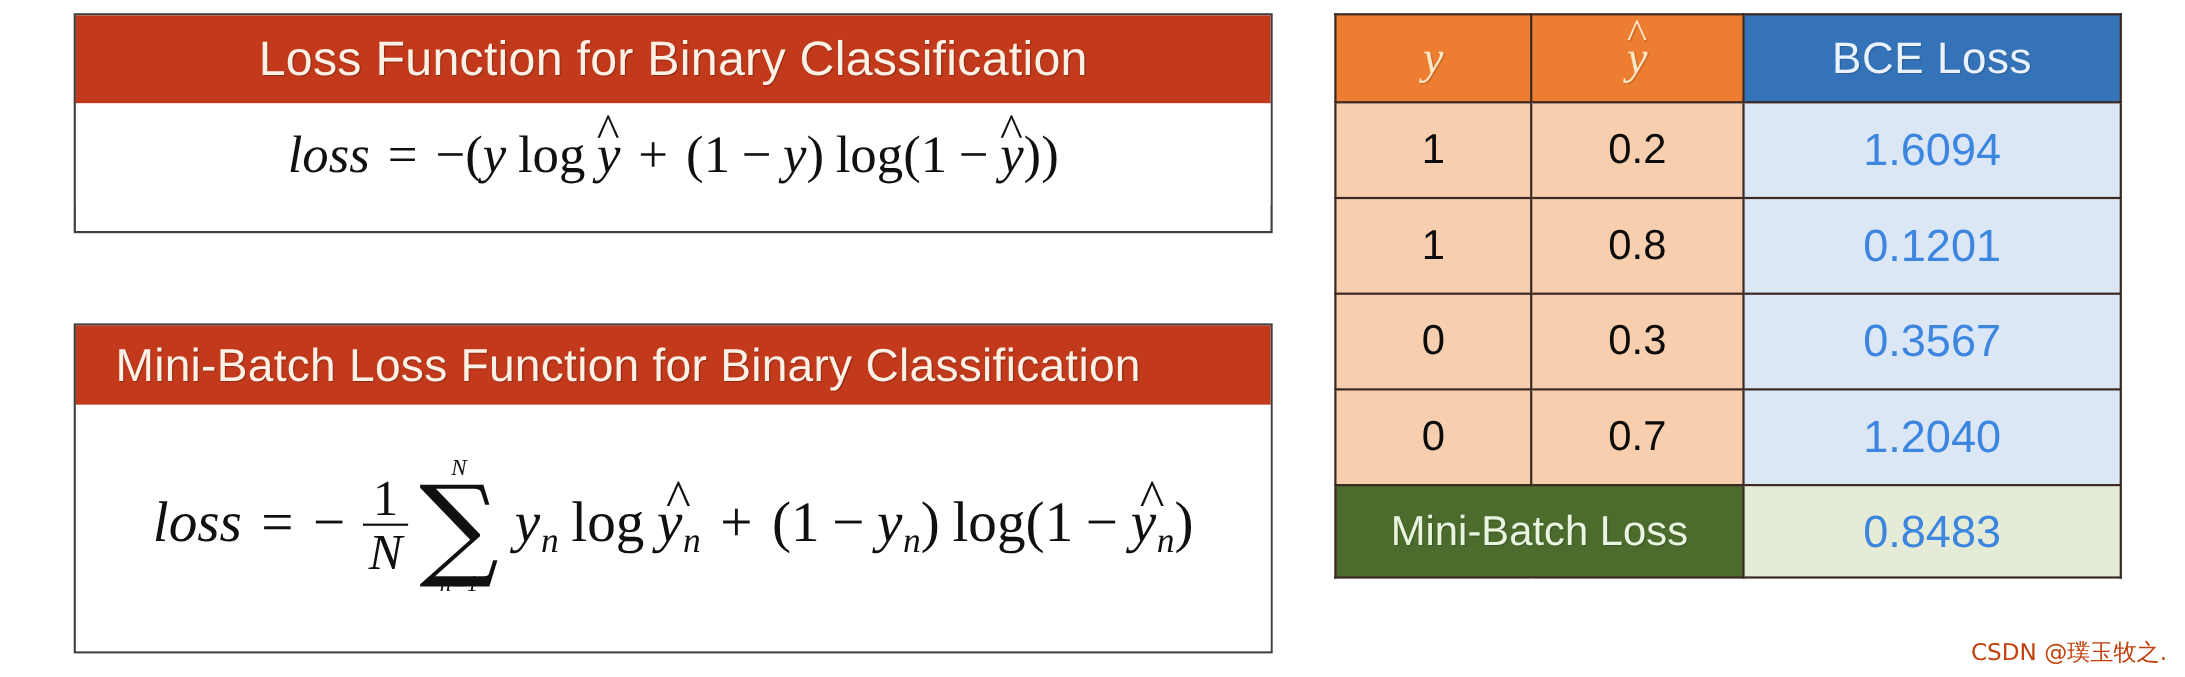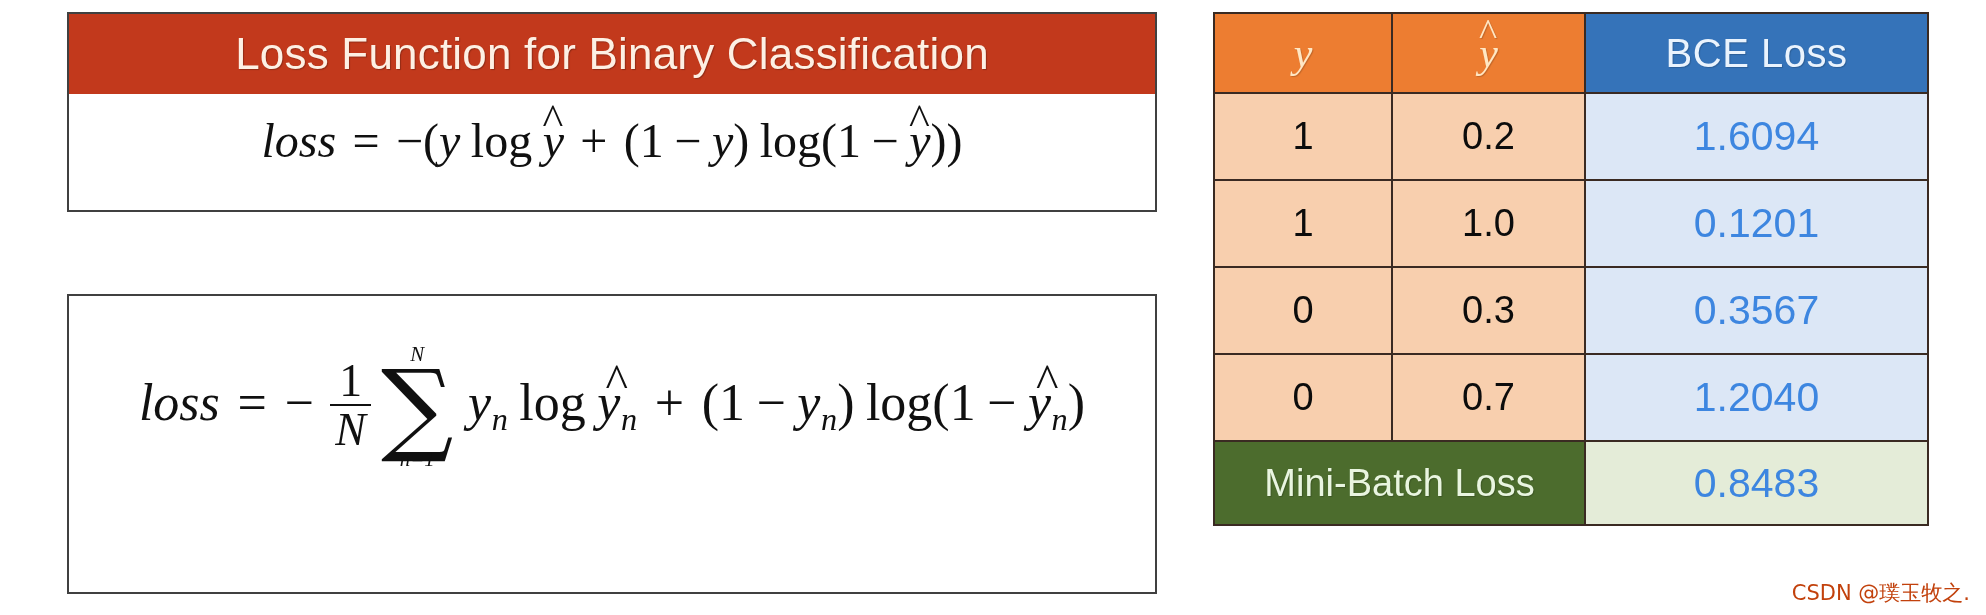--- a/index.html
+++ b/index.html
@@ -228,20 +228,21 @@
     <div class="card-header">Loss Function for Binary Classification</div>
     <div class="card-body">
       <span class="math">
         <span class="mi">loss</span><span class="msp-wide"></span><span class="mop">=</span><span class="msp-wide"></span><span class="mop">−</span><span class="mop">(</span><span class="mi">y</span><span class="msp"></span><span class="mop">log</span><span class="msp"></span><span class="hatwrap"><span class="hat">^</span><span>y</span></span><span class="msp-wide"></span><span class="mop">+</span><span class="msp-wide"></span><span class="mop">(</span><span class="mop">1</span><span class="msp"></span><span class="mop">−</span><span class="msp"></span><span class="mi">y</span><span class="mop">)</span><span class="msp"></span><span class="mop">log</span><span class="mop">(</span><span class="mop">1</span><span class="msp"></span><span class="mop">−</span><span class="msp"></span><span class="hatwrap"><span class="hat">^</span><span>y</span></span><span class="mop">)</span><span class="mop">)</span>
       </span>
     </div>
   </div>
 
 
   <div class="formula-card" id="card-minibatch">
+    <div class="card-header">Mini-Batch Loss Function for Binary Classification</div>
     <div class="card-body">
       <span class="math">
         <span class="mi">loss</span><span class="msp-wide"></span><span class="mop">=</span><span class="msp-wide"></span><span class="mop">−</span><span class="msp"></span><span class="frac"><span class="num">1</span><span class="den">N</span></span><span class="bigsum"><span class="lim upper">N</span><span class="sigma">∑</span><span class="lim lower">n=1</span></span><span class="msp"></span><span class="mi"><span>y</span><span class="sub">n</span></span><span class="msp"></span><span class="mop">log</span><span class="msp"></span><span class="hatwrap"><span class="hat">^</span><span>y</span><span class="sub">n</span></span><span class="msp-wide"></span><span class="mop">+</span><span class="msp-wide"></span><span class="mop">(</span><span class="mop">1</span><span class="msp"></span><span class="mop">−</span><span class="msp"></span><span class="mi"><span>y</span><span class="sub">n</span></span><span class="mop">)</span><span class="msp"></span><span class="mop">log</span><span class="mop">(</span><span class="mop">1</span><span class="msp"></span><span class="mop">−</span><span class="msp"></span><span class="hatwrap"><span class="hat">^</span><span>y</span><span class="sub">n</span></span><span class="mop">)</span>
       </span>
     </div>
   </div>
 </div>
 
 <table id="bce-table">
   <colgroup>
@@ -265,21 +266,21 @@
     </tr>
   </thead>
   <tbody>
     <tr>
       <td class="td-peach">1</td>
       <td class="td-peach">0.2</td>
       <td class="td-bluelight">1.6094</td>
     </tr>
     <tr>
       <td class="td-peach">1</td>
-      <td class="td-peach">1.0</td>
+      <td class="td-peach">0.8</td>
       <td class="td-bluelight">0.1201</td>
     </tr>
     <tr>
       <td class="td-peach">0</td>
       <td class="td-peach">0.3</td>
       <td class="td-bluelight">0.3567</td>
     </tr>
     <tr>
       <td class="td-peach">0</td>
       <td class="td-peach">0.7</td>

